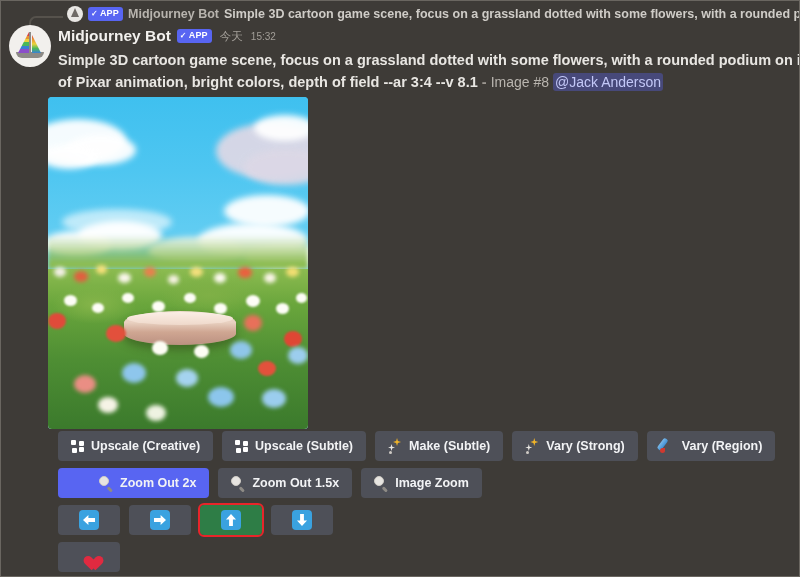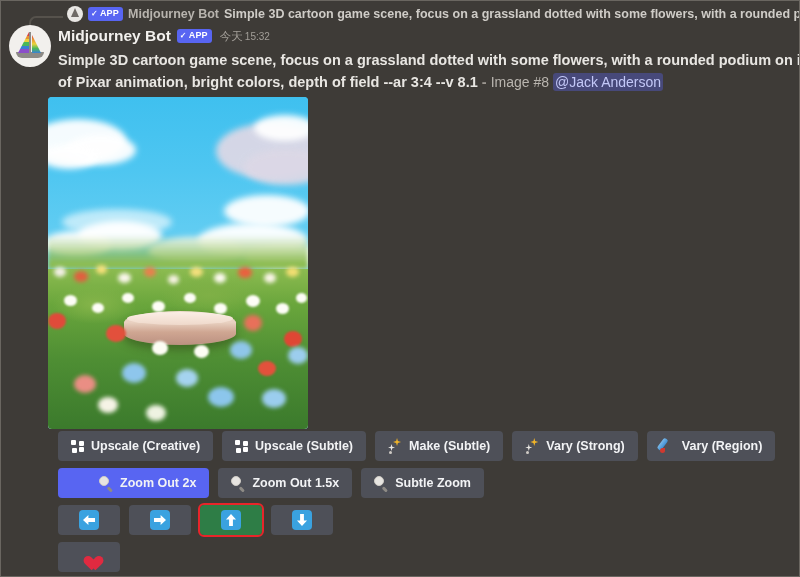--- a/index.html
+++ b/index.html
@@ -147,21 +147,21 @@
     color: #f3f1ee;
     font-size: 15.5px;
     font-weight: bold;
   }
   .timestamp {
     color: #a29e98;
     font-size: 11px;
     margin-left: 2px;
   }
   .timestamp .t-day { font-size: 11.5px; }
-  .timestamp .t-time { font-size: 10px; margin-left: 2px; }
+  .timestamp .t-time { font-size: 10px; margin-left: 8px; }
 
   .msg-body {
     position: absolute;
     left: 57px; top: 48px;
     width: 760px;
     font-size: 14.5px;
     font-weight: bold;
     line-height: 22px;
     color: #e8e6e2;
     white-space: nowrap;
@@ -644,21 +644,21 @@
             <span class="lens"></span>
             <span class="stick"></span>
           </span>
         <span class="btn-label">Zoom Out 1.5x</span>
       </button>
       <button class="btn">
         <span class="ic-mag">
             <span class="lens"></span>
             <span class="stick"></span>
           </span>
-        <span class="btn-label">Subtle Zoom</span>
+        <span class="btn-label">Image Zoom</span>
       </button>
     </div>
 
     <div class="btn-row">
       <button class="btn icon-only">
         <span class="ic-arrow left">
             <span class="a"></span>
           </span>
       </button>
       <button class="btn icon-only">

